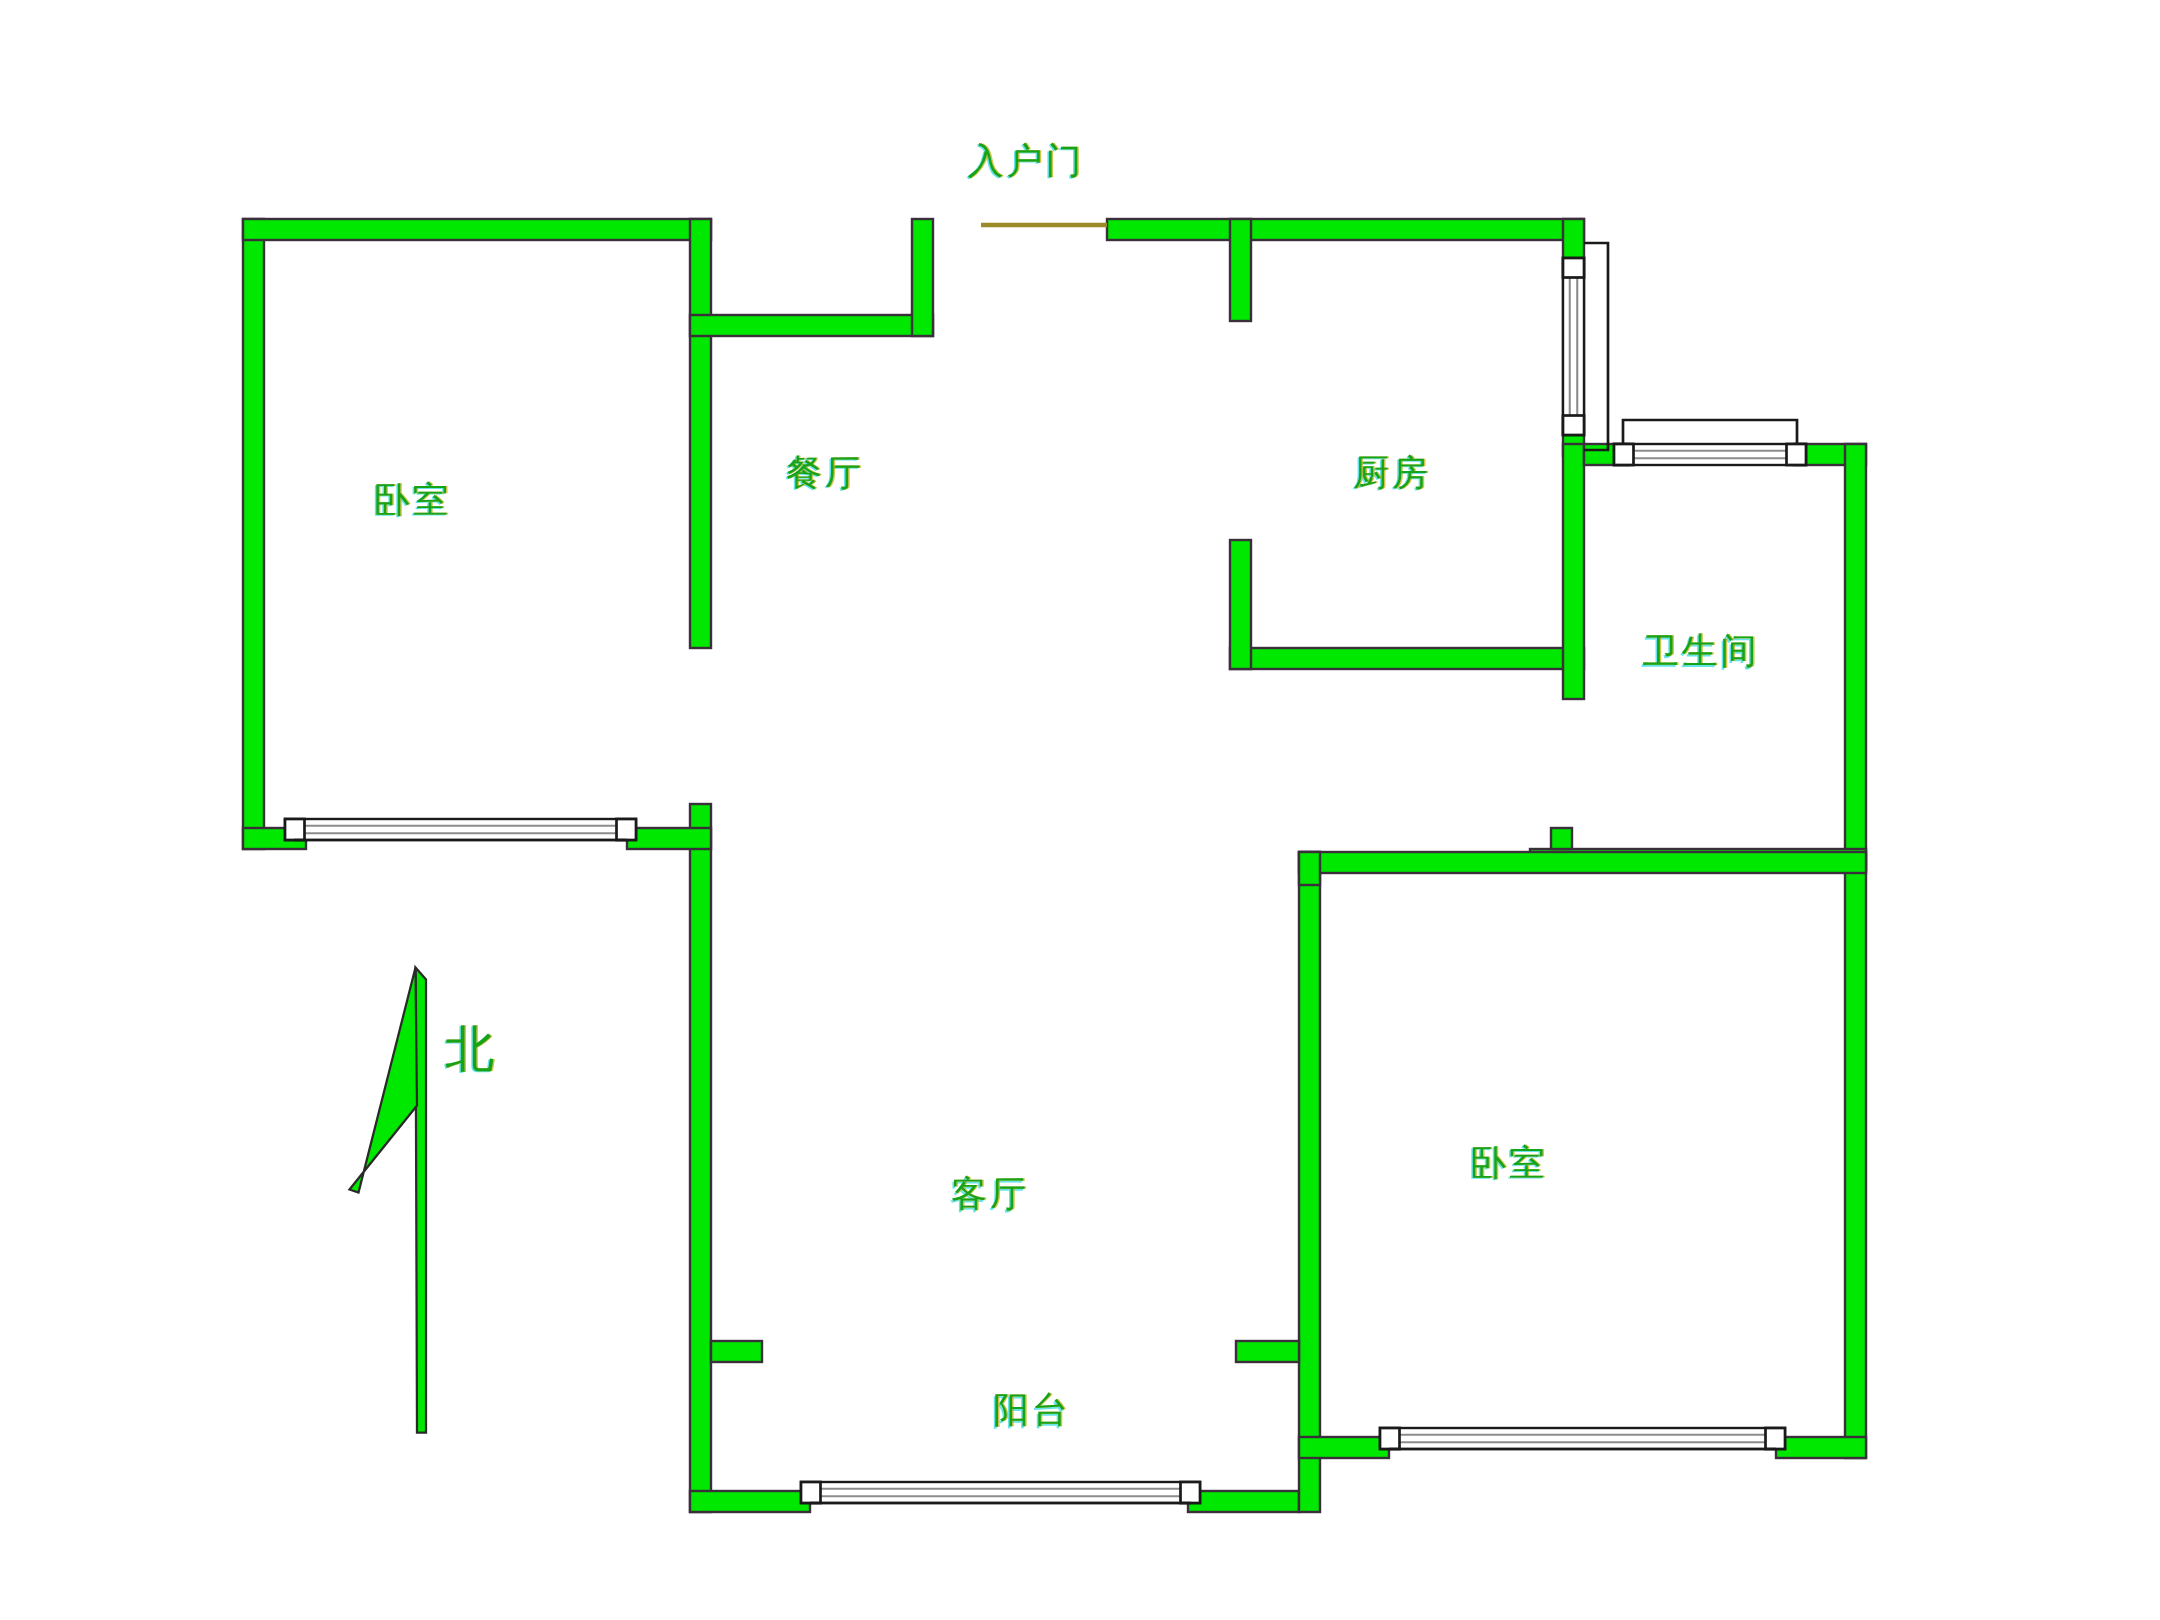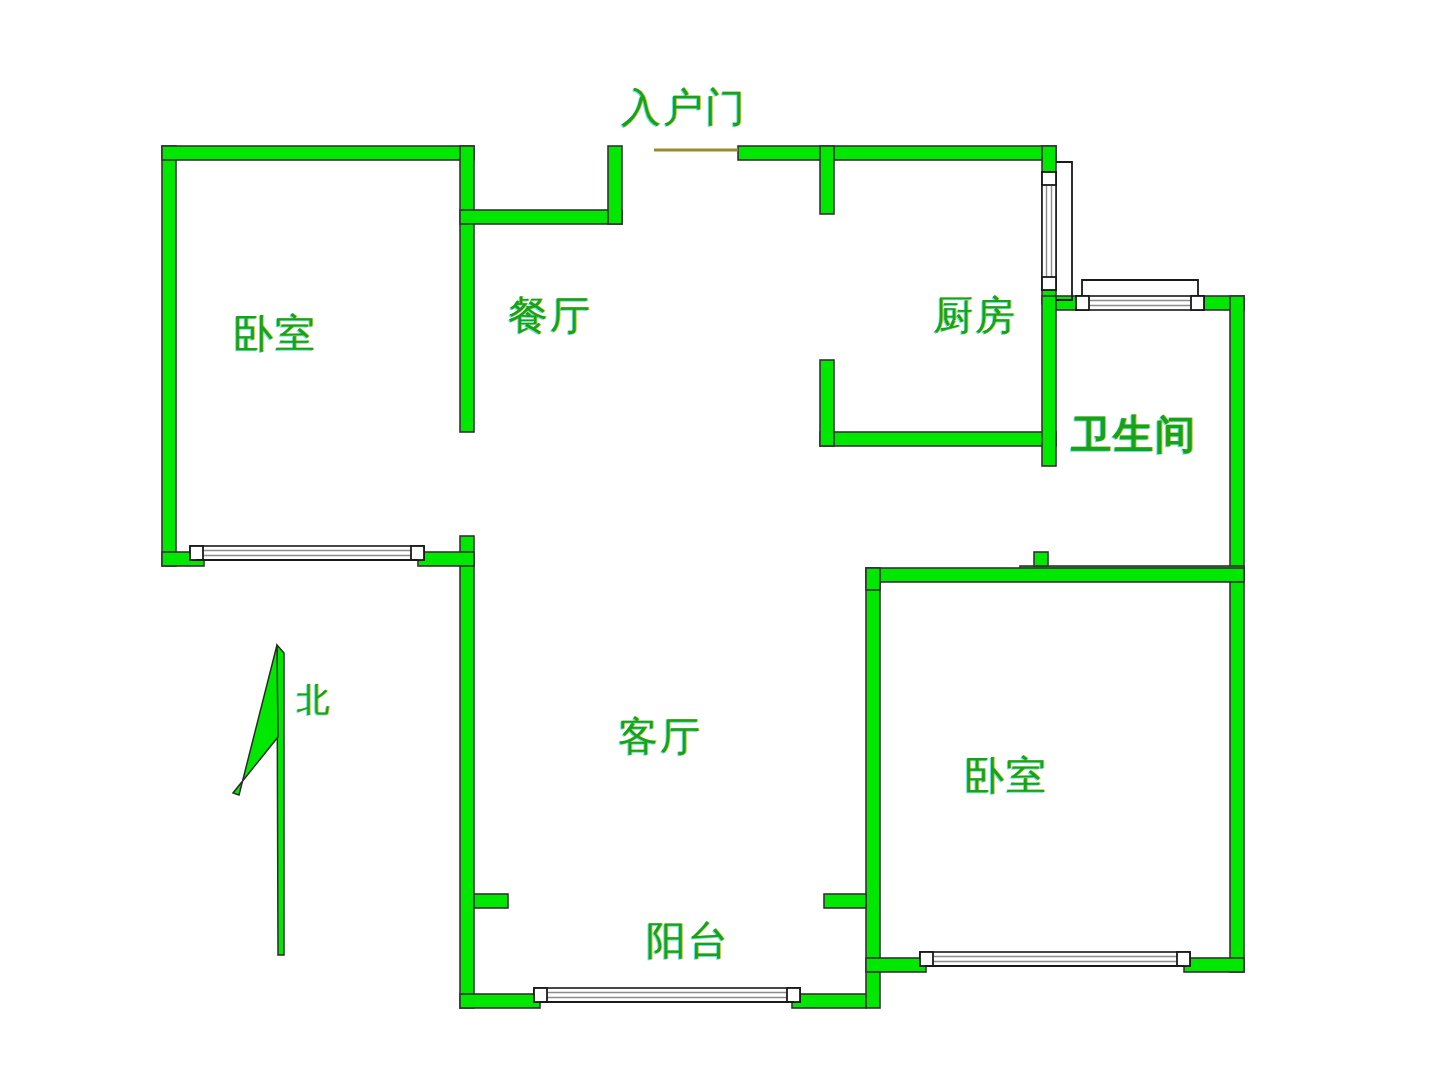--- a/index.html
+++ b/index.html
@@ -24,21 +24,21 @@
     top: 0;
     left: 0;
     width: 1440px;
     height: 1080px;
     display: block;
   }
   .room-label {
     position: absolute;
     color: #17a317;
     font-family: "DejaVu Sans", "Liberation Sans", sans-serif;
-    font-size: 40px;
+    font-size: 24px;
     font-weight: 400;
     letter-spacing: 2px;
     white-space: nowrap;
     transform: translate(-50%, -50%);
     text-shadow: 1px 0 0 rgba(190,170,0,0.70), -1px 1px 0 rgba(0,210,220,0.60);
     user-select: none;
   }
   .compass-label {
     position: absolute;
     color: #17a317;
@@ -132,23 +132,23 @@
         </g>
       </g>
     <g id="compass-layer">
         <path d="M 277 645 L 284 653 L 284 955 L 278 955 Z" fill="#00e800" stroke="#2a2a2a" stroke-width="1.5"></path>
         <path d="M 277 645 L 278 737 L 233 793 L 239 795 Z" fill="#00e800" stroke="#2a2a2a" stroke-width="1.5"></path>
       </g>
   </svg>
 
   <div class="room-label" id="lbl-0" style="left: 275px; top: 333px;">卧室</div>
   <div class="room-label" id="lbl-1" style="left: 550px; top: 315px;">餐厅</div>
-  <div class="room-label" id="lbl-2" style="left: 928px; top: 315px; margin-left: 47px;">厨房</div>
-  <div class="room-label" id="lbl-3" style="left: 1134px; top: 434px; font-weight: bold;">卫生间</div>
-  <div class="room-label" id="lbl-4" style="left: 660px; top: 736px;">客厅</div>
+  <div class="room-label" id="lbl-2" style="left: 928px; top: 315px;">厨房</div>
+  <div class="room-label" id="lbl-3" style="left: 1134px; top: 434px;">卫生间</div>
+  <div class="room-label" id="lbl-4" style="left: 660px; top: 796px;">客厅</div>
   <div class="room-label" id="lbl-5" style="left: 688px; top: 940px;">阳台</div>
   <div class="room-label" id="lbl-6" style="left: 1006px; top: 775px;">卧室</div>
 
   <div class="room-label" id="ann-0" style="left: 684px; top: 107px;">入户门</div>
 
   <div class="compass-label" id="compass-lbl" style="left: 313px; top: 700px;">北</div>
 
 </div>
 
 </body></html>

